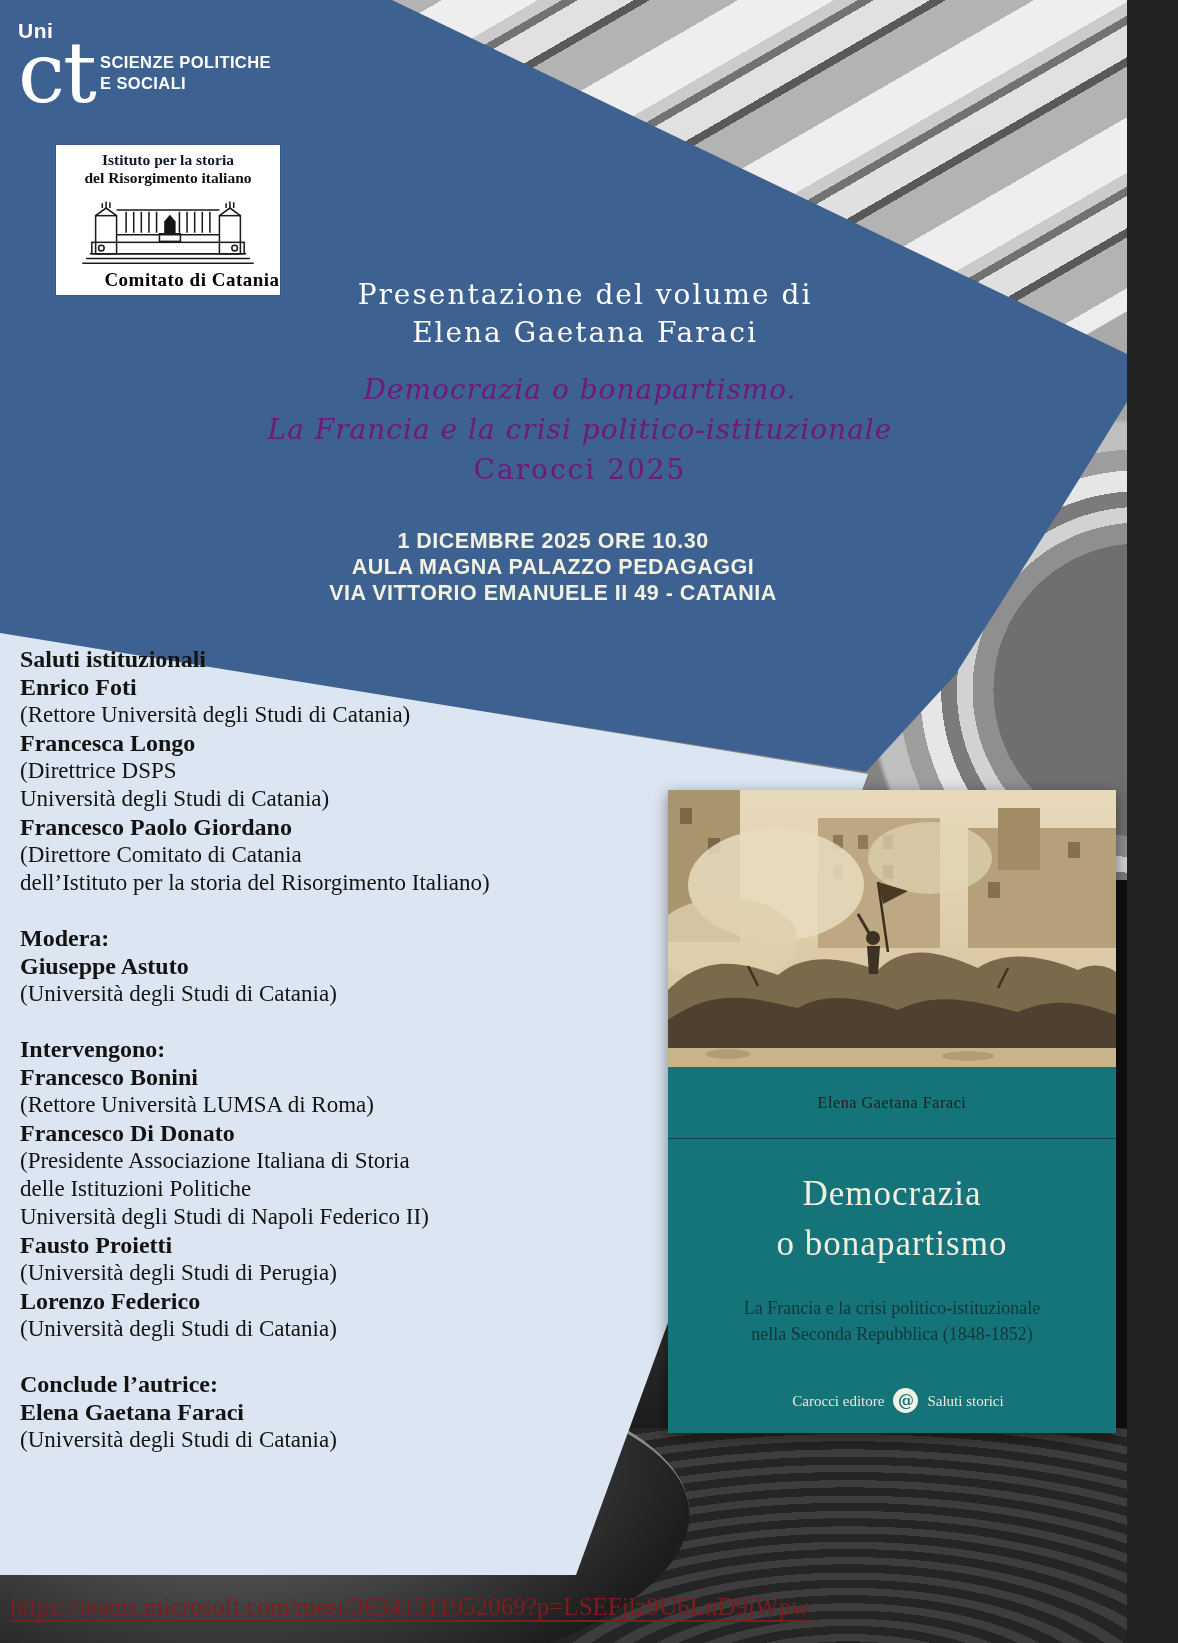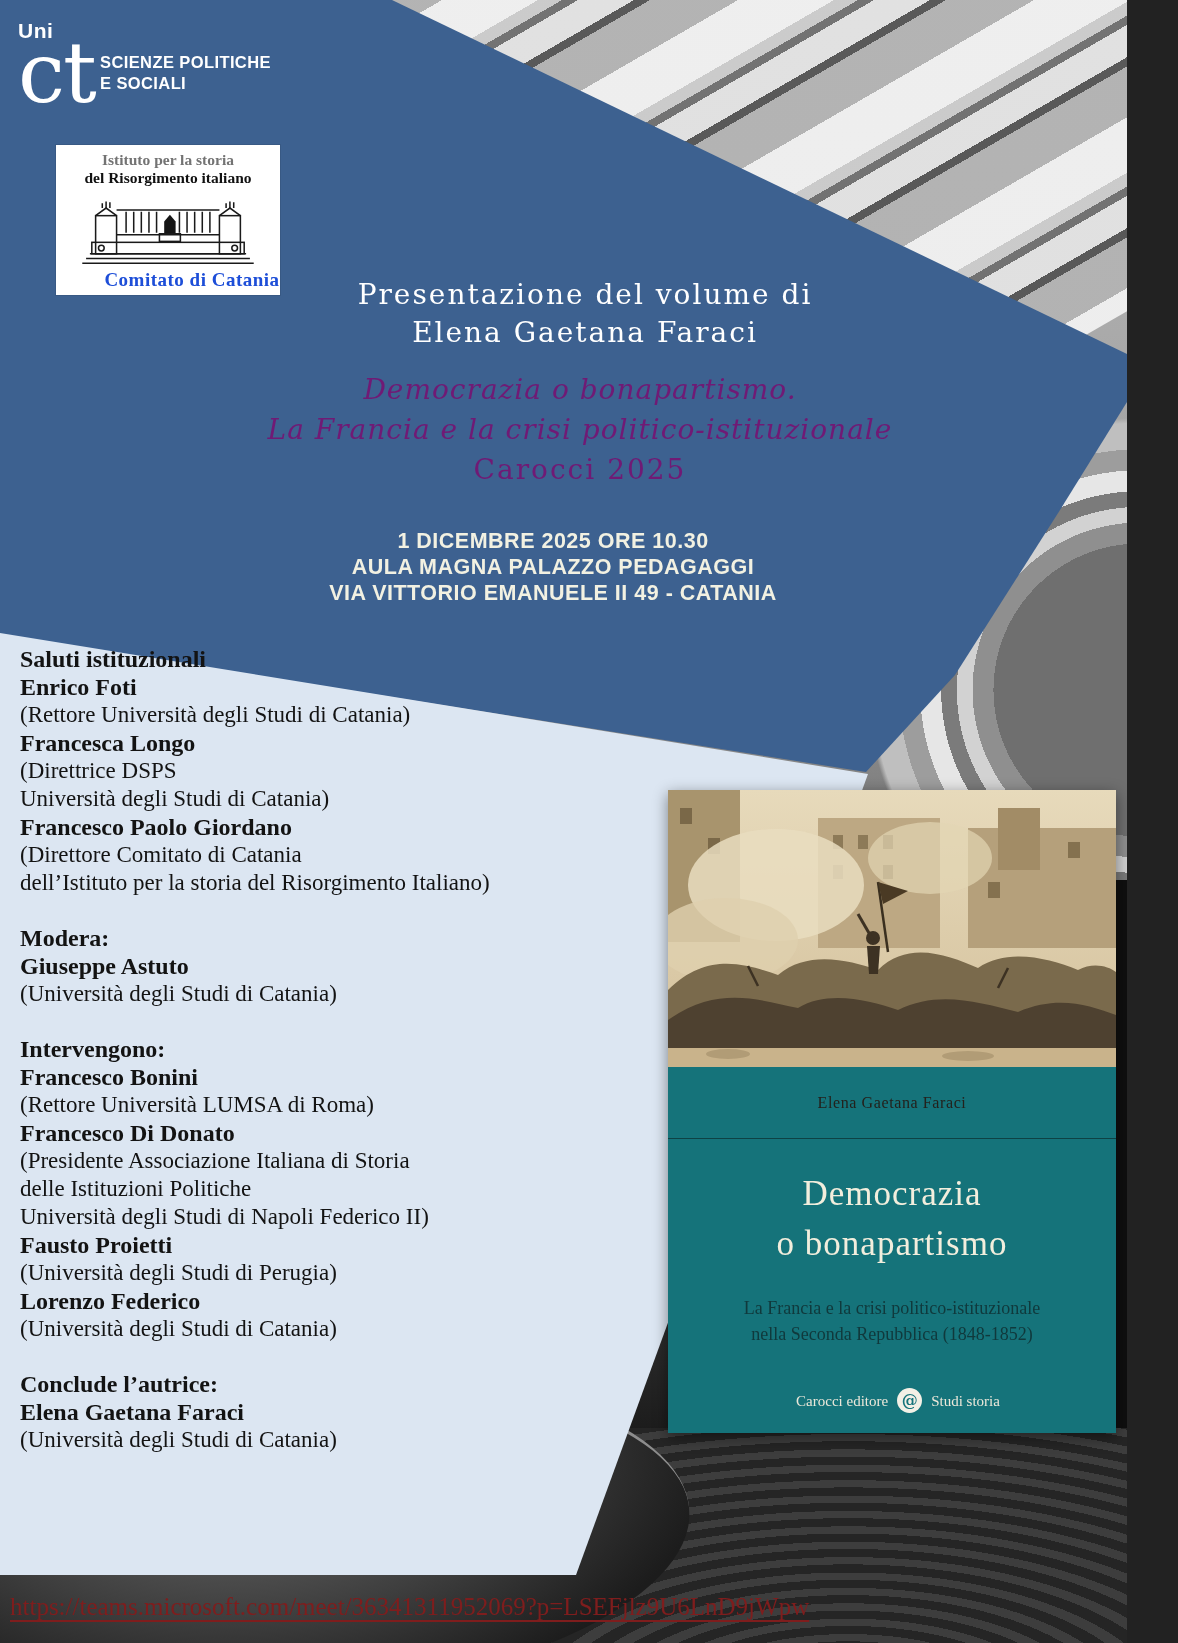--- a/index.html
+++ b/index.html
@@ -31,24 +31,24 @@
   
   .unict{position:absolute;left:18px;top:20px;color:#fff;}
   .unict .uni{font:600 21px/22px "Liberation Sans",sans-serif;letter-spacing:.5px;}
   .unict .ct{font:400 84px/74px "DejaVu Serif",serif;letter-spacing:-2px;margin-top:-6px;}
   .dept{position:absolute;left:100px;top:52px;color:#fff;
     font:700 16.5px/21px "Liberation Sans",sans-serif;letter-spacing:.4px;}
 
   
   .istituto{position:absolute;left:56px;top:145px;width:224px;height:150px;background:#fff;
     text-align:center;box-shadow:0 0 0 1px rgba(0,0,0,.08);}
-  .istituto .l1{font:700 15.5px/18px "Liberation Serif",serif;color:#737373;margin-top:6px;}
+  .istituto .l1{font:700 15.5px/18px "Liberation Serif",serif;color:#0f172a;margin-top:6px;}
   .istituto .l2{font:700 15.5px/18px "Liberation Serif",serif;color:#111;}
   .istituto svg{display:block;margin:2px auto 0;}
-  .istituto .committee{font:700 19px/22px "Liberation Serif",serif;color:#1d4ed8;letter-spacing:.5px;padding-left:48px;}
+  .istituto .committee{font:700 19px/22px "Liberation Serif",serif;color:#000000;letter-spacing:.5px;padding-left:48px;}
 
   
   .intro{position:absolute;left:60px;top:276px;width:1050px;text-align:center;color:#fff;
     font:400 28px/38px "DejaVu Serif",serif;letter-spacing:2px;}
   .booktitle{position:absolute;left:40px;top:370px;width:1080px;text-align:center;color:#701a75;
     font:italic 400 28px/40px "DejaVu Serif",serif;letter-spacing:1px;}
   .booktitle .upright{font-style:normal;letter-spacing:2px;}
   .details{position:absolute;left:33px;top:528px;width:1040px;text-align:center;color:#f2f1e2;
     font:700 21.5px/26px "Liberation Sans",sans-serif;letter-spacing:.5px;}
 
@@ -222,21 +222,21 @@
       <div>Democrazia</div>
       <div>o bonapartismo</div>
     </div>
     <div class="cover-sub">
       <div>La Francia e la crisi politico-istituzionale</div>
       <div>nella Seconda Repubblica (1848-1852)</div>
     </div>
     <div class="cover-imprint">
       <span>Carocci editore</span>
       <span class="carocci-logo">@</span>
-      <span>Studi storia</span>
+      <span>Saluti storici</span>
     </div>
   </div>
 
   <div class="linkbar">
     <a href="#">https://teams.microsoft.com/meet/36341311952069?p=LSEFjlz9U6LnD9jWpw</a>
   </div>
 
 </div>
 
 </body></html>

